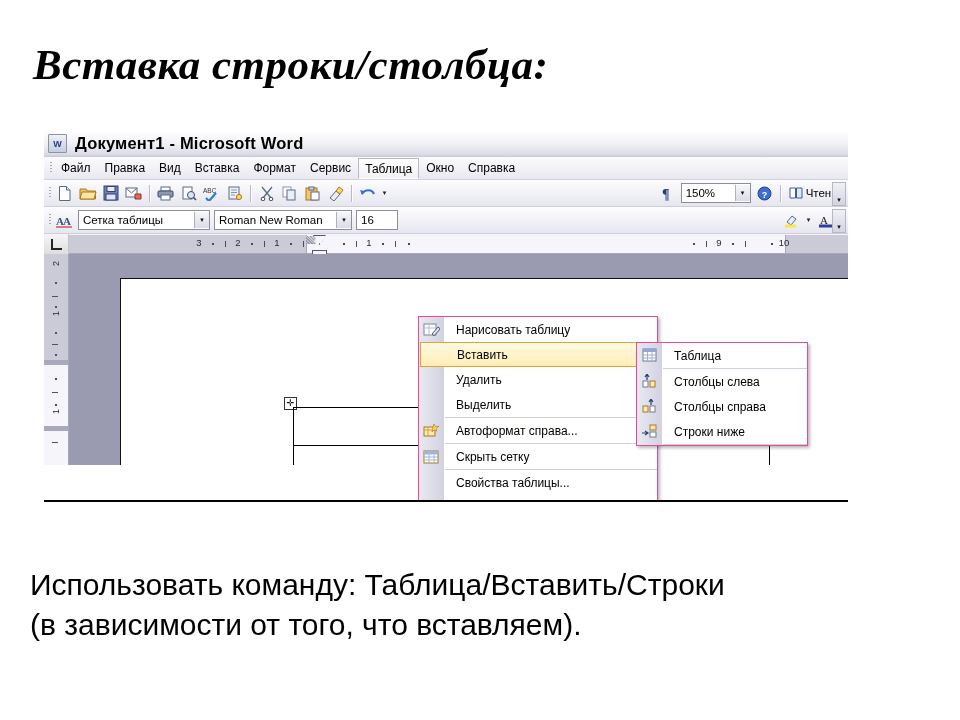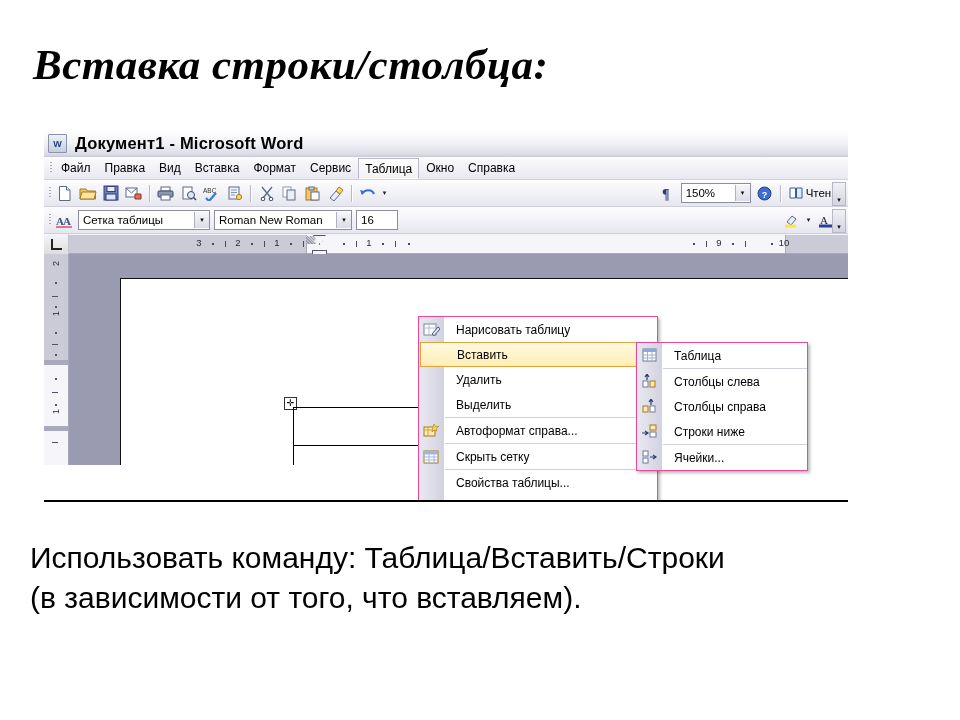--- a/index.html
+++ b/index.html
@@ -198,21 +198,21 @@
   .msep{height:1px;background:#d0d0dc;margin-left:25px;}
   .mexpand{
     height:13px;display:flex;align-items:center;justify-content:center;
     font-size:9px;color:#333;background:#ffffff;
   }
   #menu-table{left:374px;top:186px;width:238px;}
   #menu-insert{left:592px;top:212px;width:170px;}
 
   
   .caption{
-    position:absolute;left:30px;top:538px;width:900px;
+    position:absolute;left:30px;top:565px;width:900px;
     font-size:30px;line-height:40px;color:#000;
     font-family:"Liberation Sans","DejaVu Sans",sans-serif;
   }
   .caption div{white-space:nowrap;}
 </style>
 </head>
 <body>
 
 <div class="page">
 
@@ -592,30 +592,20 @@
           <svg width="16" height="15" viewBox="0 0 16 15">
               <path d="M0 9h6M3 7l3 2-3 2" fill="none" stroke="#2a3f78" stroke-width="1.2"></path>
               <rect x="8" y="1" width="6" height="5" fill="#ffe9b0" stroke="#a8791f"></rect>
               <rect x="8" y="8" width="6" height="5" fill="#fff" stroke="#6f7a96"></rect>
             </svg>
         </span>
         <span class="mlbl">Строки ниже</span>
       </div>
       <div class="msep"></div>
 
-      <div class="mrow">
-        <span class="mico">
-          <svg width="16" height="15" viewBox="0 0 16 15">
-              <rect x="1" y="1" width="5" height="5" fill="#fff" stroke="#6f7a96"></rect>
-              <rect x="1" y="8" width="5" height="5" fill="#fff" stroke="#6f7a96"></rect>
-              <path d="M8 7h6M11 5l3 2-3 2" fill="none" stroke="#2a3f78" stroke-width="1.2"></path>
-            </svg>
-        </span>
-        <span class="mlbl">Ячейки...</span>
-      </div>
     </div>
 
   </div>
 
   <div class="caption">
     <div>Использовать команду:  Таблица/Вставить/Строки</div>
     <div>(в зависимости от того, что вставляем).</div>
   </div>
 
 </div>

